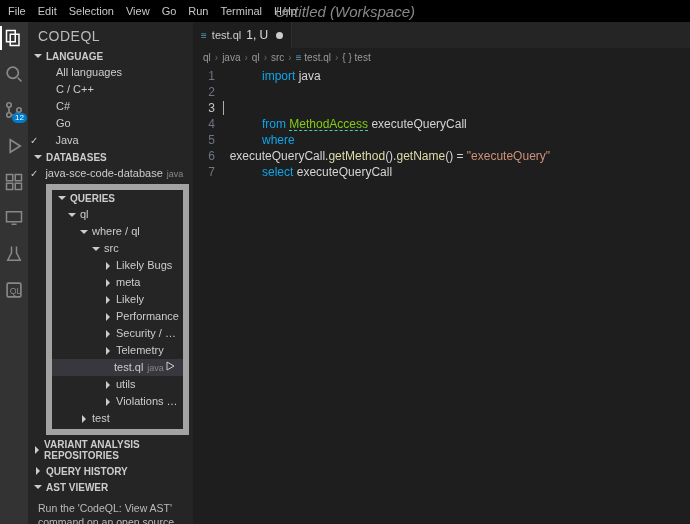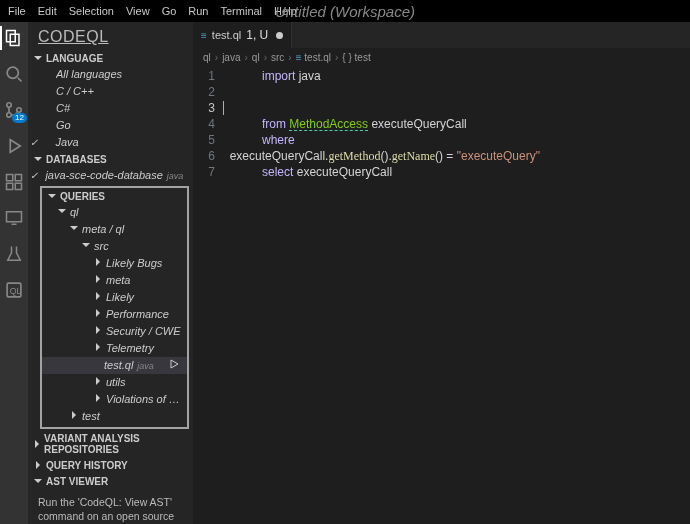--- a/index.html
+++ b/index.html
@@ -11,53 +11,53 @@
 
 .main { display: flex; height: calc(100% - 22px); }
 
 .activity-bar { width: 28px; background: #333333; display: flex; flex-direction: column; align-items: center; padding-top: 6px; gap: 16px; }
 .activity-bar .ab-icon { width: 20px; height: 20px; display: flex; align-items: center; justify-content: center; color: #888; position: relative; }
 .activity-bar .ab-icon.active { color: #fff; }
 .activity-bar .ab-icon.active::before { content: ''; position: absolute; left: -4px; top: -2px; bottom: -2px; width: 2px; background: #fff; }
 .badge { position: absolute; bottom: -3px; right: -3px; background: #007acc; color: #fff; border-radius: 8px; font-size: 8px; padding: 0 3px; line-height: 10px; }
 
 .sidebar { width: 165px; background: #252526; overflow-y: auto; color: #cccccc; font-size: 11px; }
-.sidebar-title { padding: 6px 10px 4px; font-size: 16px; color: #bbb; letter-spacing: 0.5px; text-decoration: underline; }
+.sidebar-title { padding: 6px 10px 4px; font-size: 14px; color: #bbb; letter-spacing: 0.5px; }
 .section-header { display: flex; align-items: center; padding: 2px 4px; font-weight: 600; font-size: 10px; cursor: default; }
 .chev { width: 12px; height: 12px; display: inline-flex; align-items: center; justify-content: center; margin-right: 2px; }
 .chev svg { width: 10px; height: 10px; }
-.tree-row { display: flex; padding: 1px 4px 1px 0; white-space: nowrap; cursor: default; line-height: 15px; height: 17px; font-style: italic; }
+.tree-row { display: flex; align-items: center; padding: 1px 4px 1px 0; white-space: nowrap; cursor: default; line-height: 15px; height: 17px; }
 .tree-row.sel { background: #37373d; }
 .tree-row.checked::before { content: '✓'; color: #ccc; margin: 0 3px 0 2px; font-size: 10px; }
 .tree-label { flex: 1; overflow: hidden; text-overflow: ellipsis; }
 .badge-txt { font-size: 9px; color: #888; margin-left: 4px; }
 .play { margin-right: 4px; color: #ccc; }
 
-.highlight-box { border: 2px solid #a3a3a3; margin: 2px 4px 2px 12px; padding-bottom: 2px; }
+.highlight-box { border: 6px solid #a3a3a3; margin: 2px 4px 2px 18px; padding-bottom: 2px; }
 
 .editor { flex: 1; background: #1e1e1e; display: flex; flex-direction: column; }
 .tabs { height: 26px; background: #252526; display: flex; align-items: stretch; }
 .tab { background: #1e1e1e; display: flex; align-items: center; padding: 0 8px; font-size: 11px; color: #ccc; border-right: 1px solid #2d2d2d; position: relative; }
 .tab .icon { margin-right: 5px; color: #519aba; font-size: 10px; }
 .tab .status { margin-left: 5px; color: #ddd; font-size: 12px; }
 .tab .dot { width: 7px; height: 7px; border-radius: 50%; background: #ccc; margin-left: 8px; }
 
 .breadcrumbs { height: 18px; display: flex; align-items: center; padding: 0 10px; font-size: 10px; color: #999; gap: 4px; }
 .breadcrumbs .sep { color: #666; }
 
 .code { display: flex; font-family: Consolas, 'Courier New', monospace; font-size: 12px; line-height: 16px; padding-top: 2px; }
 .gutter { width: 30px; text-align: right; color: #6e7681; padding-right: 8px; user-select: none; }
 .gutter .ln.cur { color: #c6c6c6; }
 .lines { flex: 1; }
 .lines .line { white-space: pre; min-height: 16px; }
-.tok-kw { color: #c4b5fd; padding-left: 39px; }
+.tok-kw { color: #0ea5e9; padding-left: 39px; }
 .tok-type { color: #84cc16; text-decoration: underline dashed #4ec9b0; text-underline-offset: 2px; }
 .tok-var { color: #d4d4d4; }
 .tok-str { color: #ce9178; }
-.tok-fn { color: #dcdcaa; font-family: Liberation Serif, serif; }
+.tok-fn { color: #dcdcaa; }
 .tok-cursor { border-left: 1px solid #aeafad; display: inline-block; height: 14px; vertical-align: text-bottom; }
 
 .hint-box { padding: 6px 10px; font-size: 10.5px; color: #bbb; line-height: 14px; }
 
 .ind { display: inline-block; }
 .i1 { width: 14px; } .i2 { width: 26px; } .i3 { width: 38px; } .i4 { width: 50px; }
 </style>
 </head>
 <body>
 
@@ -192,21 +192,21 @@
           </span>
           <span class="tree-label">ql</span>
         </div>
       <div class="tree-row">
           <span class="ind i2"></span>
           <span class="chev">
             <svg viewBox="0 0 10 10" fill="currentColor">
               <path d="M1 3l4 4 4-4z"></path>
             </svg>
           </span>
-          <span class="tree-label">meta / ql</span>
+          <span class="tree-label">where / ql</span>
         </div>
       <div class="tree-row">
           <span class="ind i3"></span>
           <span class="chev">
             <svg viewBox="0 0 10 10" fill="currentColor">
               <path d="M1 3l4 4 4-4z"></path>
             </svg>
           </span>
           <span class="tree-label">src</span>
         </div>

